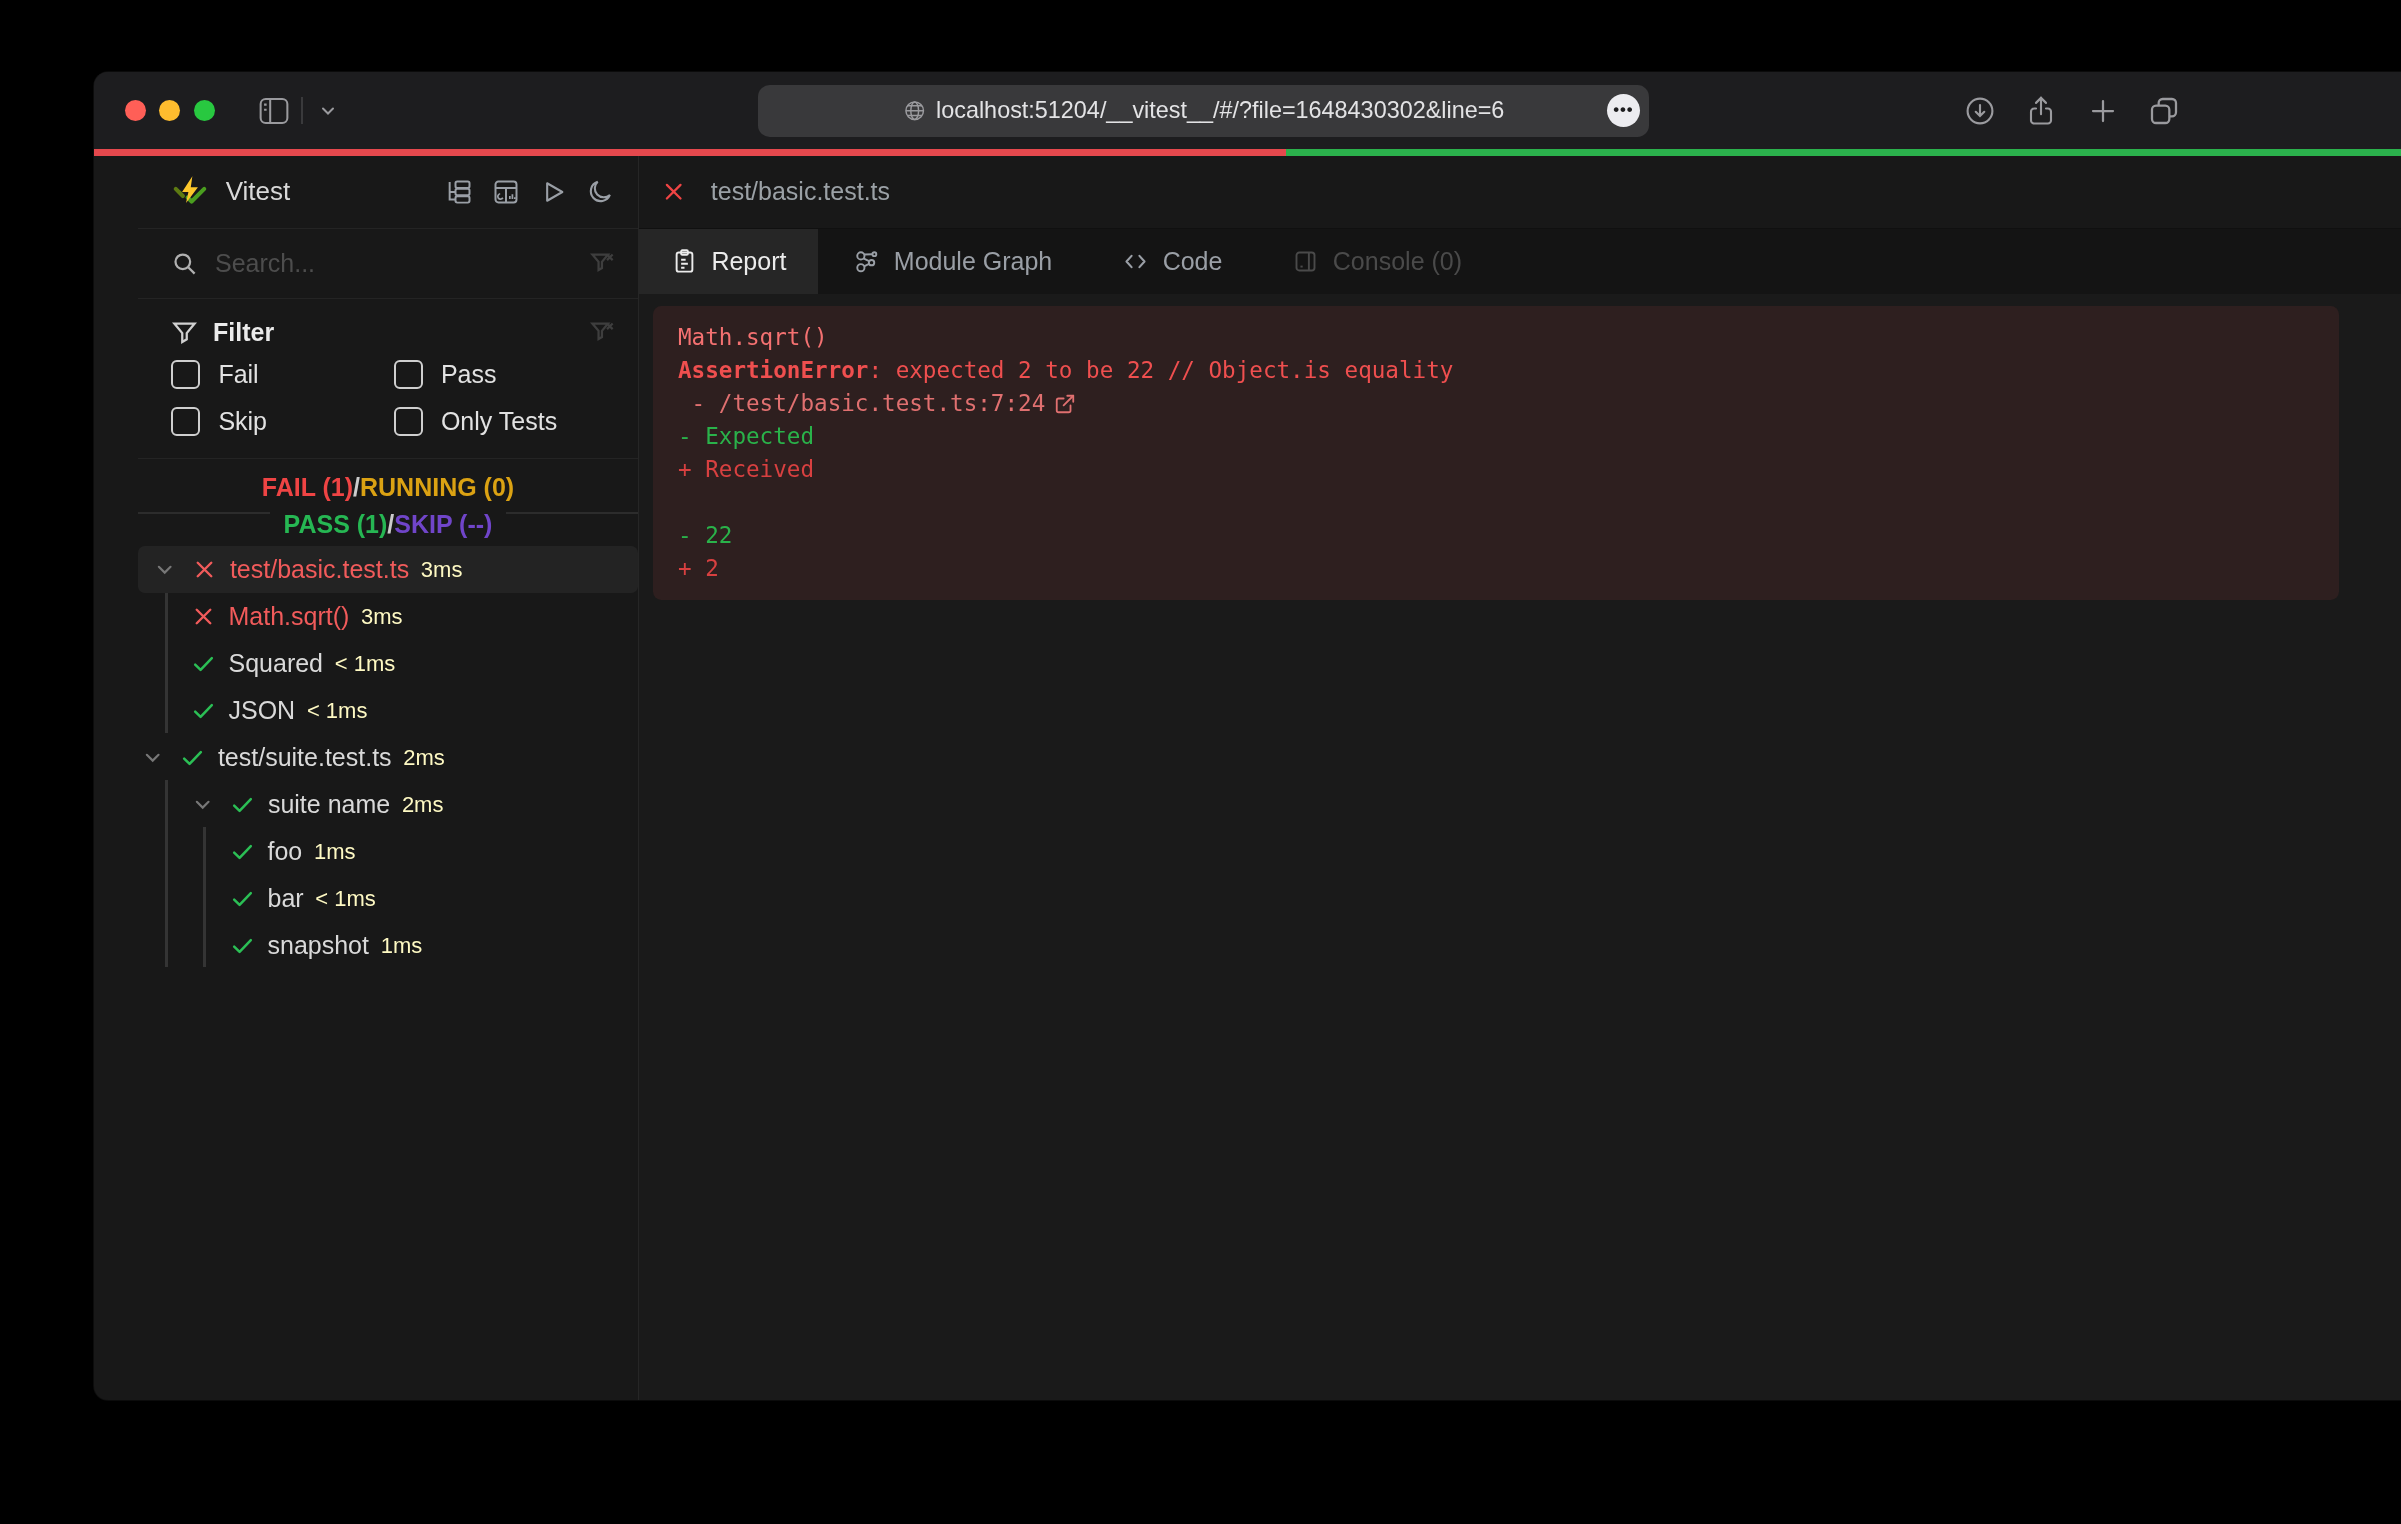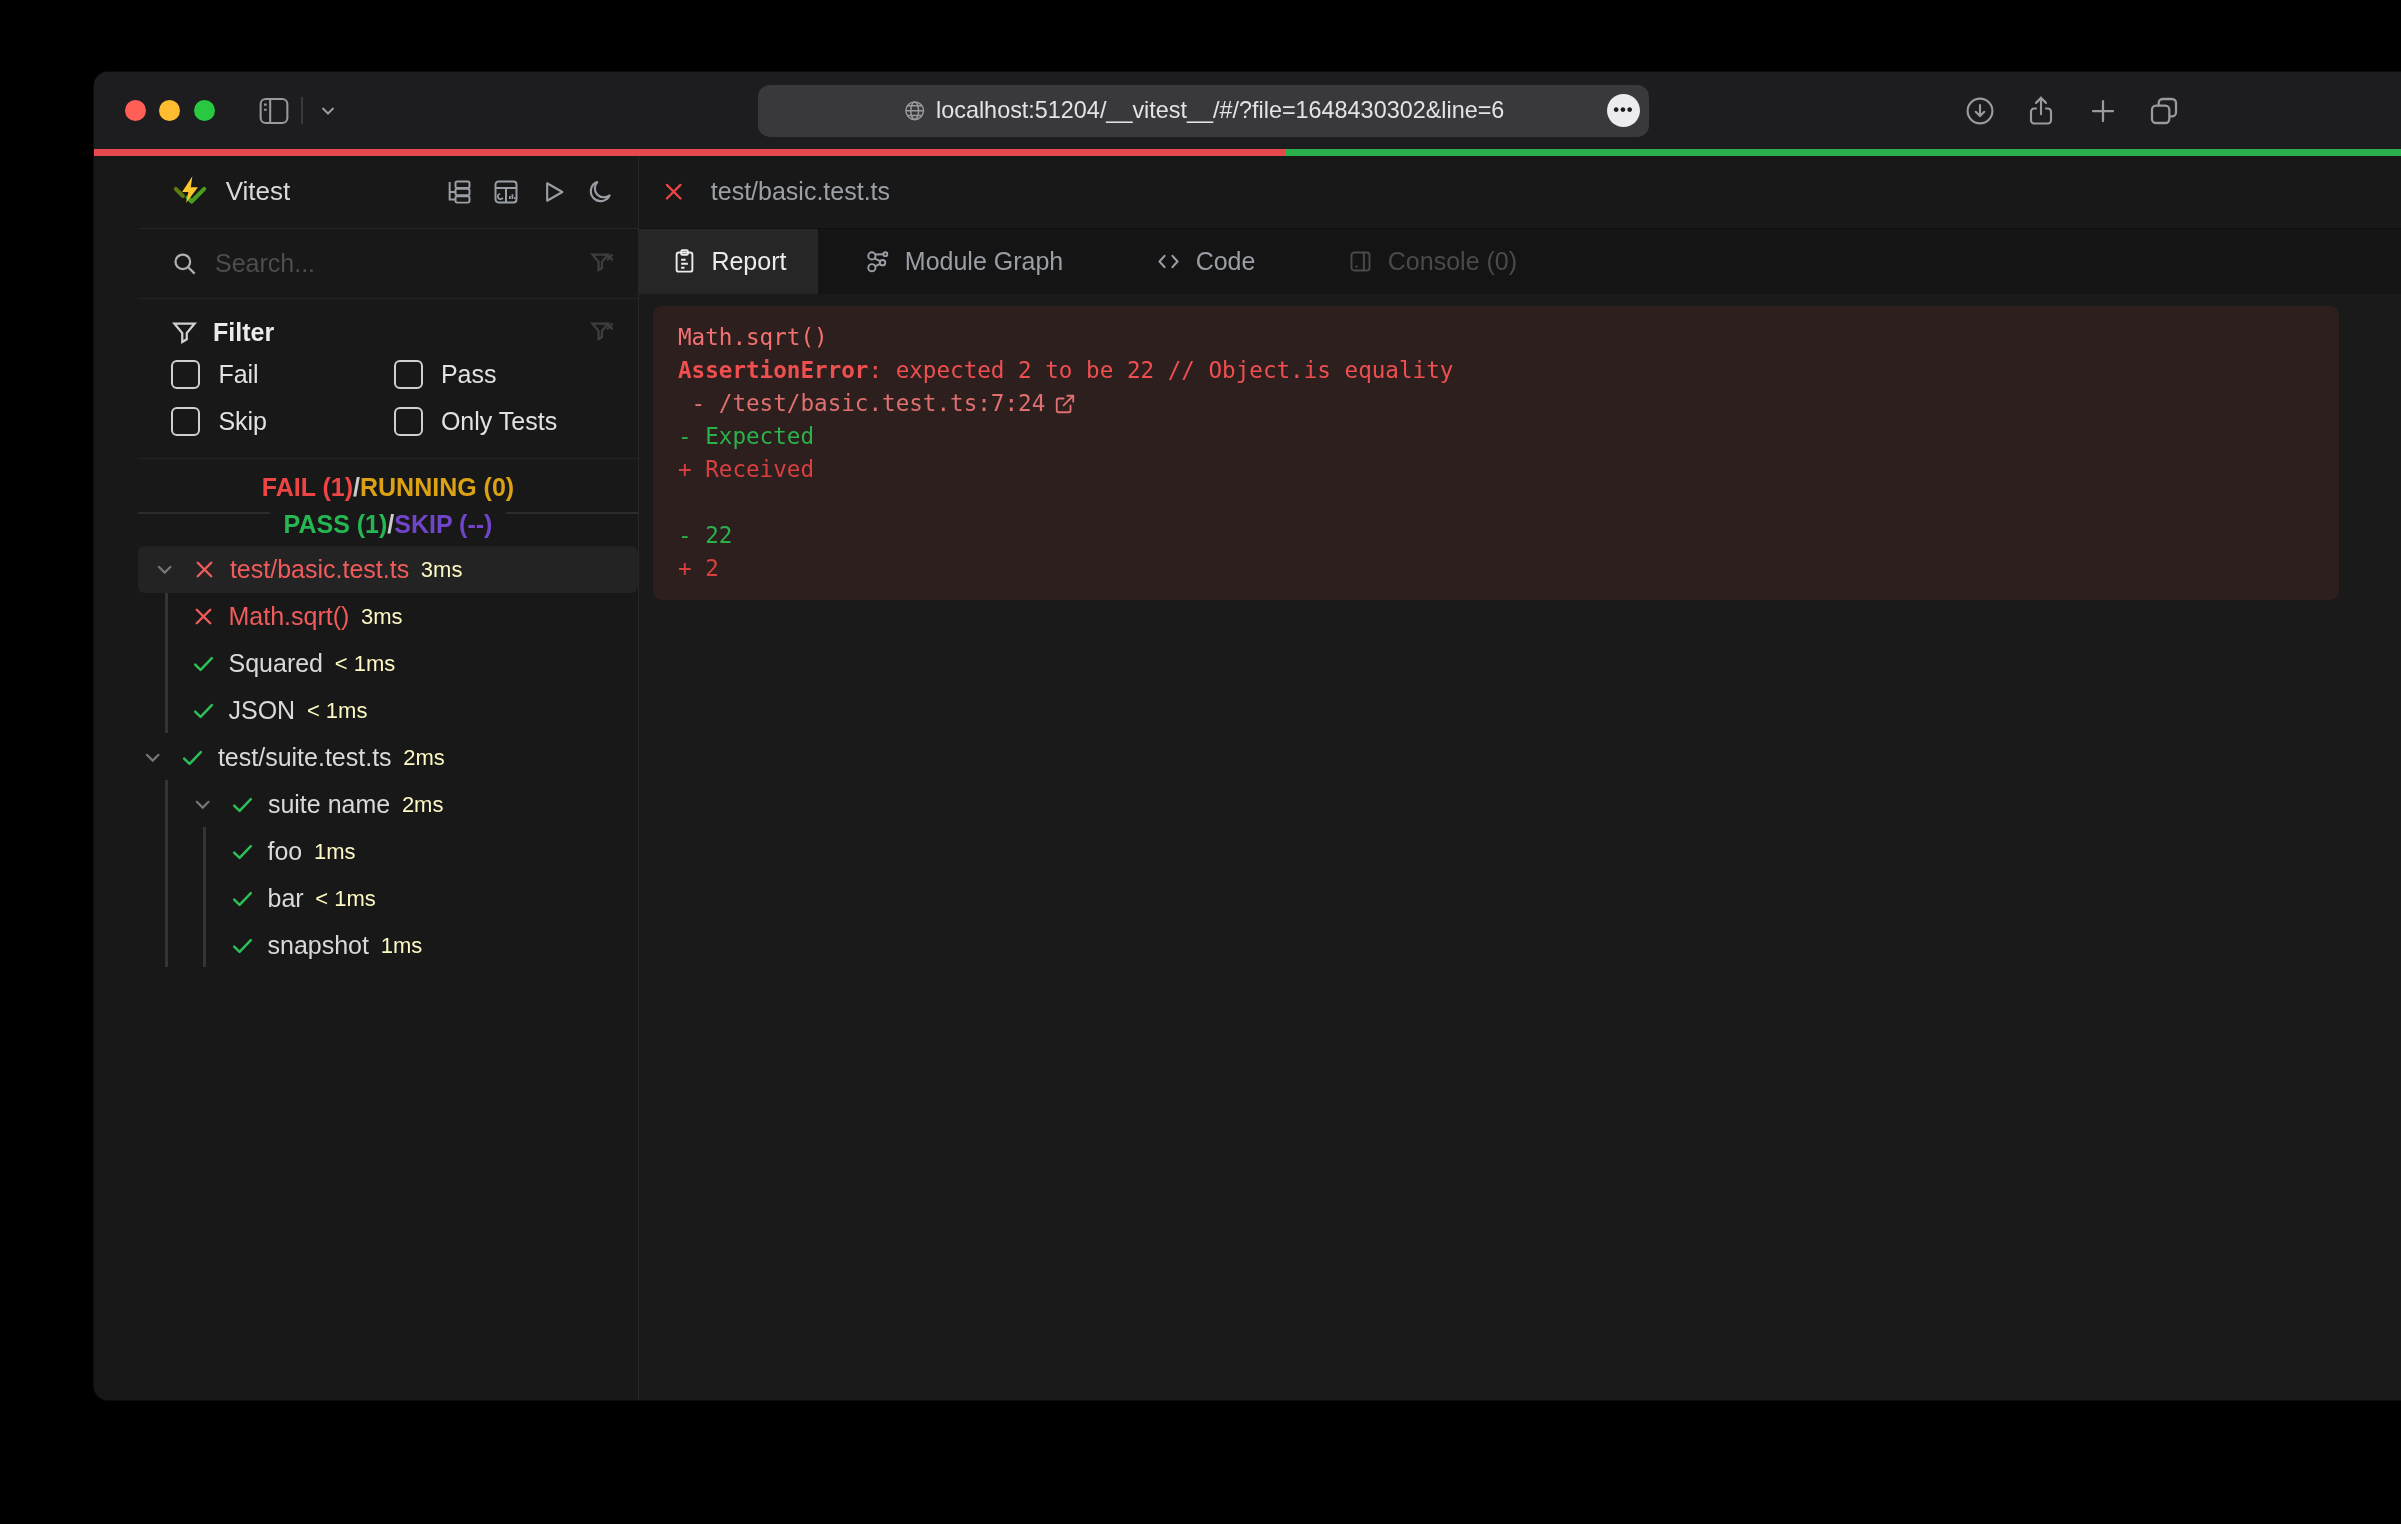--- a/index.html
+++ b/index.html
@@ -65,21 +65,21 @@
   .guide{position:absolute;width:2.5px;background:#343434;}
 
   
   .main-header{height:72px;display:flex;align-items:center;gap:25px;padding:0 28px 0 23.4px;border-bottom:1.7px solid #101010;flex:0 0 auto;}
   .mh-file{font-size:25px;color:#9ba1a6;flex:1;}
   .x-red{color:#ef4444;}
   .ext-btn{color:#8a8a8a;}
 
   
   .tabstrip{height:65px;background:#141414;display:flex;flex:0 0 auto;}
-  .tab{display:flex;align-items:center;gap:13.4px;padding:0 46px;font-size:25px;color:#9a9fa6;}
+  .tab{display:flex;align-items:center;gap:13.4px;padding:0 35px;font-size:25px;color:#9a9fa6;}
   .tab .tic{display:flex;align-items:center;justify-content:center;}
   .tab.active{background:#262626;color:#ececec;padding:0 32px;}
   .tab.disabled{color:#4a4a4a;}
 
   
   .main-body{flex:1;background:#1a1a1a;min-height:0;}
   .report-panel{margin:12.5px 12.5px 0 14px;width:1686px;box-sizing:border-box;background:#2e1f1f;border-radius:8.4px;padding:15px 25px;font-family:"DejaVu Sans Mono",monospace;font-size:22.6px;line-height:33px;}
   .rline{height:33px;white-space:pre;display:flex;align-items:center;}
   .t-title{color:#f47171;}
   .t-err{color:#ef4f4f;}

